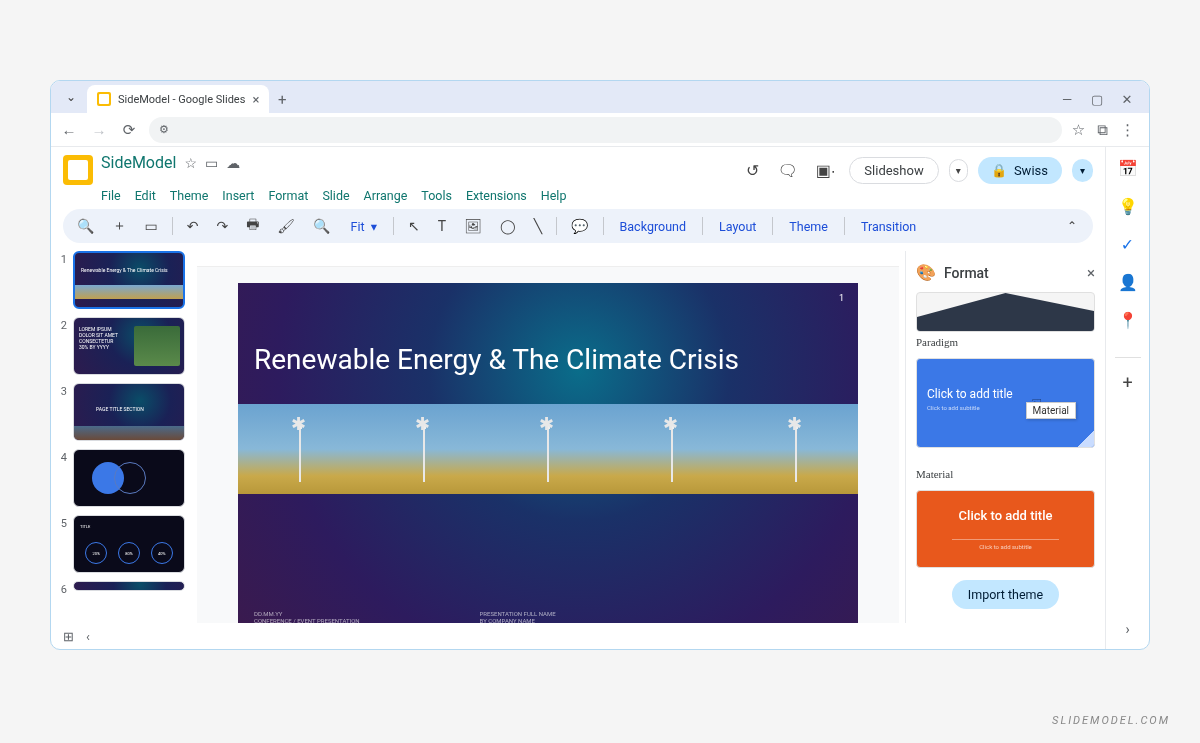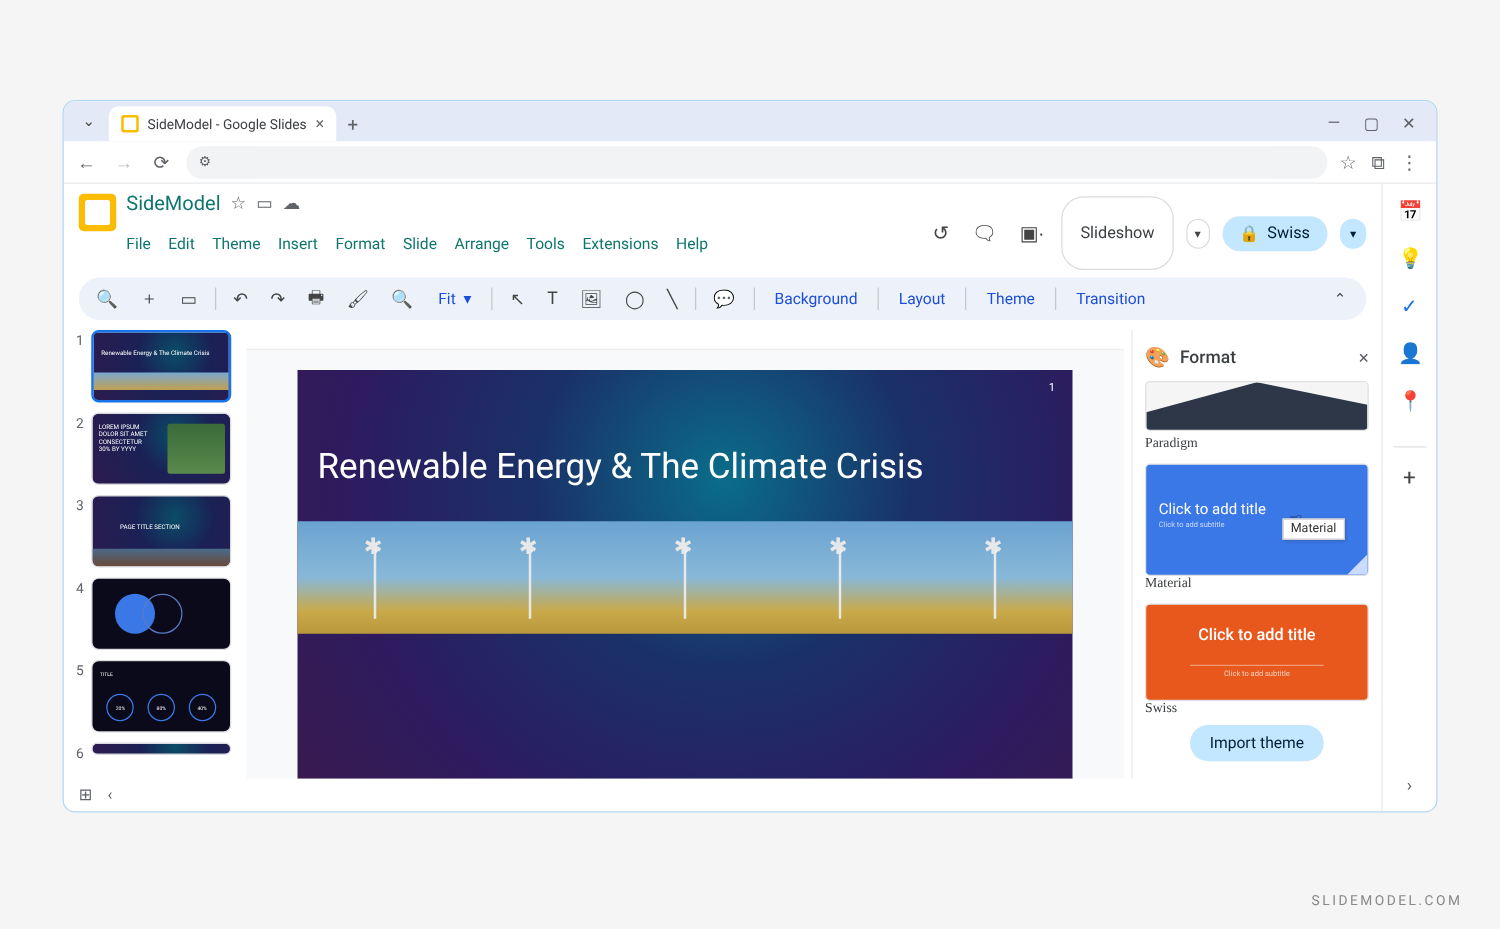--- a/index.html
+++ b/index.html
@@ -30,21 +30,21 @@
 .app-header { display: flex; align-items: flex-start; padding: 6px 12px 0 12px; gap: 8px; }
 .app-logo { width: 30px; height: 30px; background: #fbbc04; border-radius: 4px; position: relative; margin-top: 2px;}
 .app-logo::after{content:"";position:absolute;inset:5px;background:#fff;border-radius:2px;}
 .title-block { display: flex; flex-direction: column; }
 .title-row { display: flex; align-items: center; gap: 8px; }
 .doc-title { font-size: 16px; color: #0f766e; }
 .title-icons { display: flex; gap: 8px; color: #5f6368; font-size: 14px; }
 .menus { display: flex; gap: 14px; font-size: 12.5px; color: #0f766e; margin-top: 16px; }
 .header-right { margin-left: auto; display: flex; align-items: center; gap: 10px; margin-top: 4px;}
 .hr-icon { color: #444; font-size: 16px; padding: 4px;}
-.slideshow-btn { border: 1px solid #dadce0; border-radius: 18px; padding: 21px 14px; font-size: 13px; color: #3c4043; display:flex; align-items:center; gap:4px;}
+.slideshow-btn { border: 1px solid #dadce0; border-radius: 18px; padding: 5px 14px; font-size: 13px; color: #3c4043; display:flex; align-items:center; gap:4px;}
 .slideshow-split{border:1px solid #dadce0;border-radius:18px;padding:5px 6px;font-size:10px;color:#444;}
 .share-btn { background: #c2e7ff; border-radius: 18px; padding: 6px 14px; font-size: 13px; color: #001d35; display:flex;align-items:center;gap:6px;}
 .share-split{background:#c2e7ff;border-radius:18px;padding:6px 8px;font-size:10px;color:#001d35;}
 
 
 .toolbar { margin: 6px 12px 0 12px; background: #edf2fa; border-radius: 20px; height: 34px; display: flex; align-items: center; padding: 0 10px; gap: 10px; font-size: 13px; color: #444; }
 .tb-sep { width: 1px; height: 18px; background: #c4c7cc; }
 .tb-item { padding: 2px 4px; display:flex; align-items:center; gap:3px; font-size: 14px;}
 .tb-text { font-size: 12.5px; color: #1d4ed8; padding: 2px 6px;}
 .tb-collapse{margin-left:auto;font-size:12px;color:#444;padding:2px 6px;}
@@ -71,21 +71,21 @@
 .turbine::after{content:"✱";position:absolute;top:-14px;left:-8px;color:#e8e8e8;font-size:18px;}
 .slide-footer{position:absolute;bottom:8px;left:16px;right:16px;display:flex;gap:120px;font-size:6px;color:rgba(255,255,255,0.6);}
 
 
 .themes-panel { width: 200px; background: #fff; border-left: 1px solid #e8eaed; display: flex; flex-direction: column; padding: 8px 10px; }
 .panel-head { display: flex; align-items: center; gap: 8px; padding: 4px 0 10px 0; }
 .palette-icon { color: #f29900; font-size: 16px; }
 .panel-title { font-size: 14px; font-weight: 500; color: #3c4043; }
 .panel-close { margin-left: auto; font-size: 15px; color: #5f6368; }
 .theme-list { flex: 1; overflow-y: auto; }
-.theme-card { width: 100%; border-radius: 4px; margin-bottom: 0; overflow: hidden; position: relative; border:1px solid #e0e0e0;}
+.theme-card { width: 100%; border-radius: 4px; margin-bottom: 20px; overflow: hidden; position: relative; border:1px solid #e0e0e0;}
 .theme-label { font-size: 11px; color: #3c4043; margin-bottom: 10px; font-family: Liberation Serif, serif; }
 .theme-paradigm { height: 40px; background: #2d3748; clip-path: polygon(0 100%, 0 60%, 50% 0, 100% 45%, 100% 100%);}
 .theme-paradigm-wrap{height:40px;background:#f5f5f5;position:relative;overflow:hidden;border-radius:4px;border:1px solid #e0e0e0;margin-bottom:4px;}
 .theme-material { height: 90px; background: #3b78e7; position: relative; padding: 28px 10px 0 10px;}
 .theme-material .tt{color:#fff;font-size:12px;}
 .theme-material .ts{color:rgba(255,255,255,0.7);font-size:6px;margin-top:3px;}
 .theme-material .corner{position:absolute;bottom:0;right:0;width:16px;height:16px;background:linear-gradient(135deg,transparent 48%,#c9dcff 50%);}
 .tooltip-box{position:absolute;bottom:28px;right:18px;background:#fff;border:1px solid #ccc;padding:2px 6px;font-size:10px;color:#333;box-shadow:1px 1px 3px rgba(0,0,0,0.2);}
 .cursor-ptr{position:absolute;bottom:38px;right:52px;font-size:12px;color:#000;}
 .theme-swiss { height: 78px; background: #e8581c; position: relative; display:flex;flex-direction:column;align-items:center;justify-content:center;}
@@ -98,21 +98,21 @@
 
 .side-rail { width: 44px; border-left: 1px solid #e8eaed; display: flex; flex-direction: column; align-items: center; padding: 12px 0; gap: 20px; }
 .rail-icon { width: 18px; height: 18px; font-size: 16px; text-align:center;}
 .rail-plus{margin-top:8px;border-top:1px solid #e0e0e0;padding-top:14px;width:26px;text-align:center;font-size:18px;color:#444;}
 .rail-expand{margin-top:auto;font-size:14px;color:#5f6368;}
 
 
 .bottom-bar { height: 26px; display: flex; align-items: center; padding: 0 12px; gap: 12px; font-size: 13px; color: #5f6368;}
 .grid-ic{font-size:13px;}
 
-.watermark { position: absolute; bottom: 16px; right: 30px; font-size: 11px; letter-spacing: 2px; color: #888; }
+.watermark { position: absolute; bottom: 16px; right: 30px; font-size: 11px; letter-spacing: 2px; color: #888; font-style: italic; }
 .outer{position:relative;width:1200px;height:743px;}
 </style>
 </head>
 <body>
 
 <div class="outer">
 <div class="browser-window" style="margin:80px auto 0 auto;">
 
   <div class="tab-strip">
     <div class="tab-drop">⌄</div>

